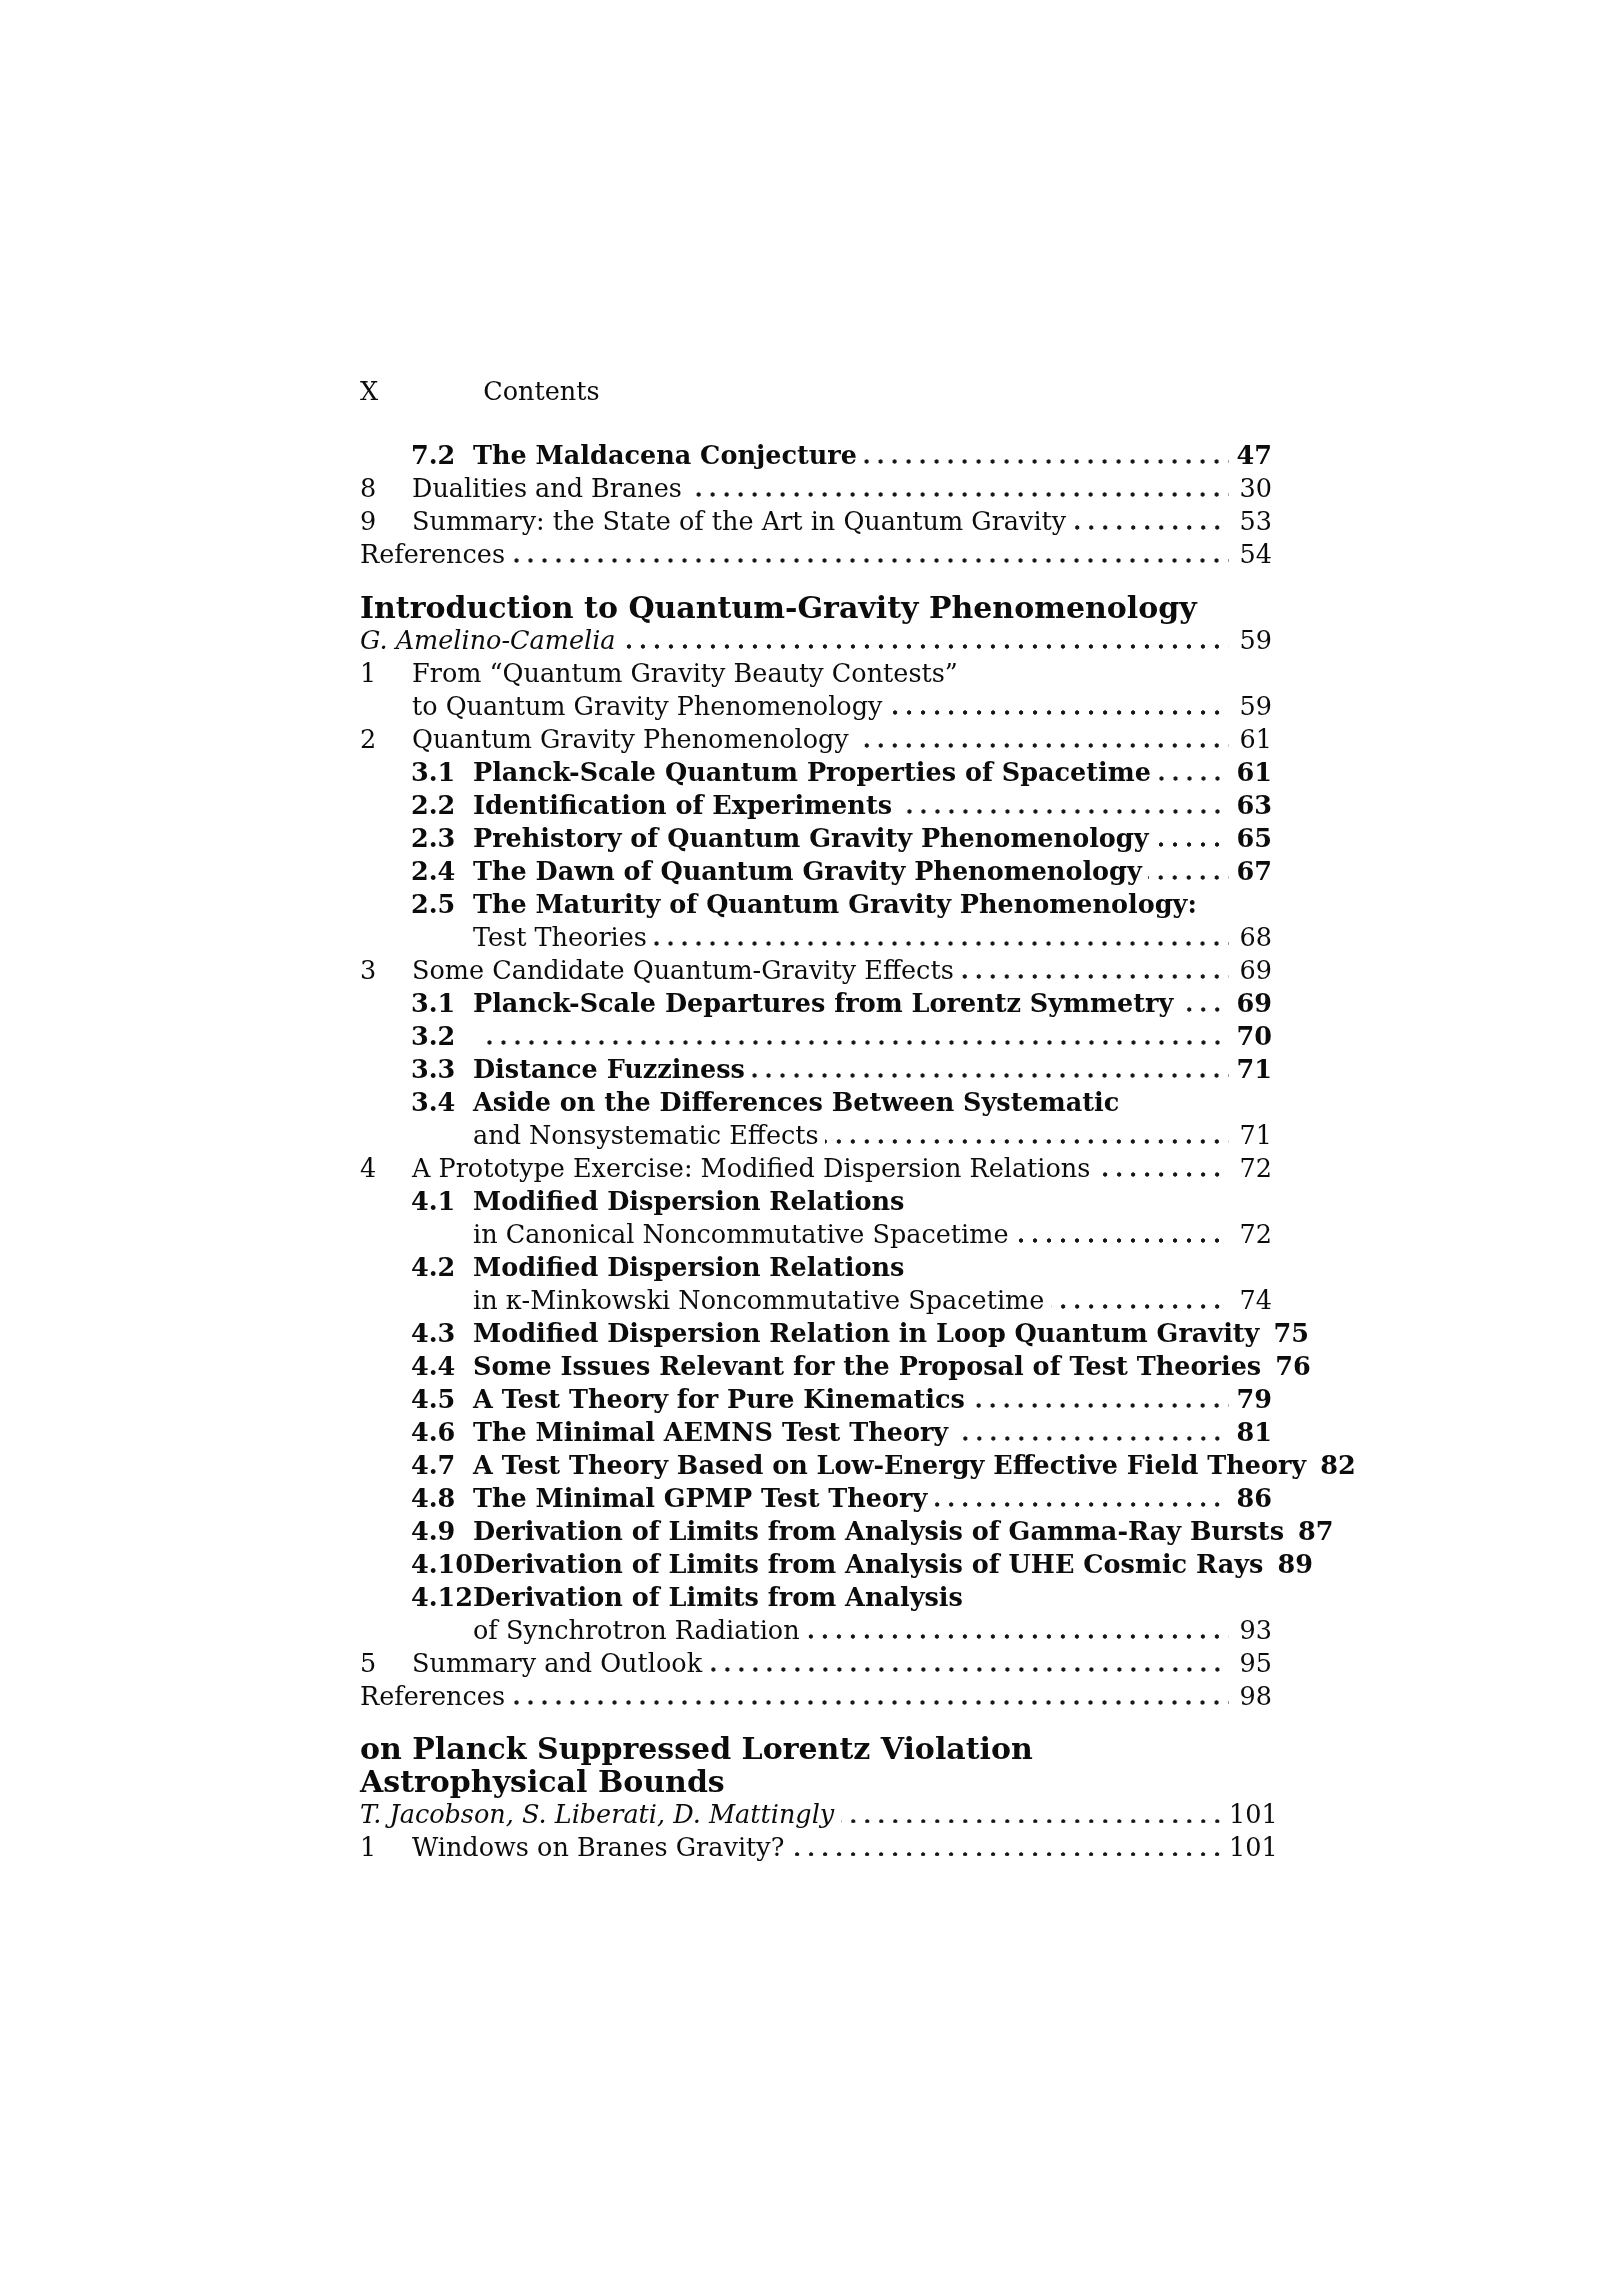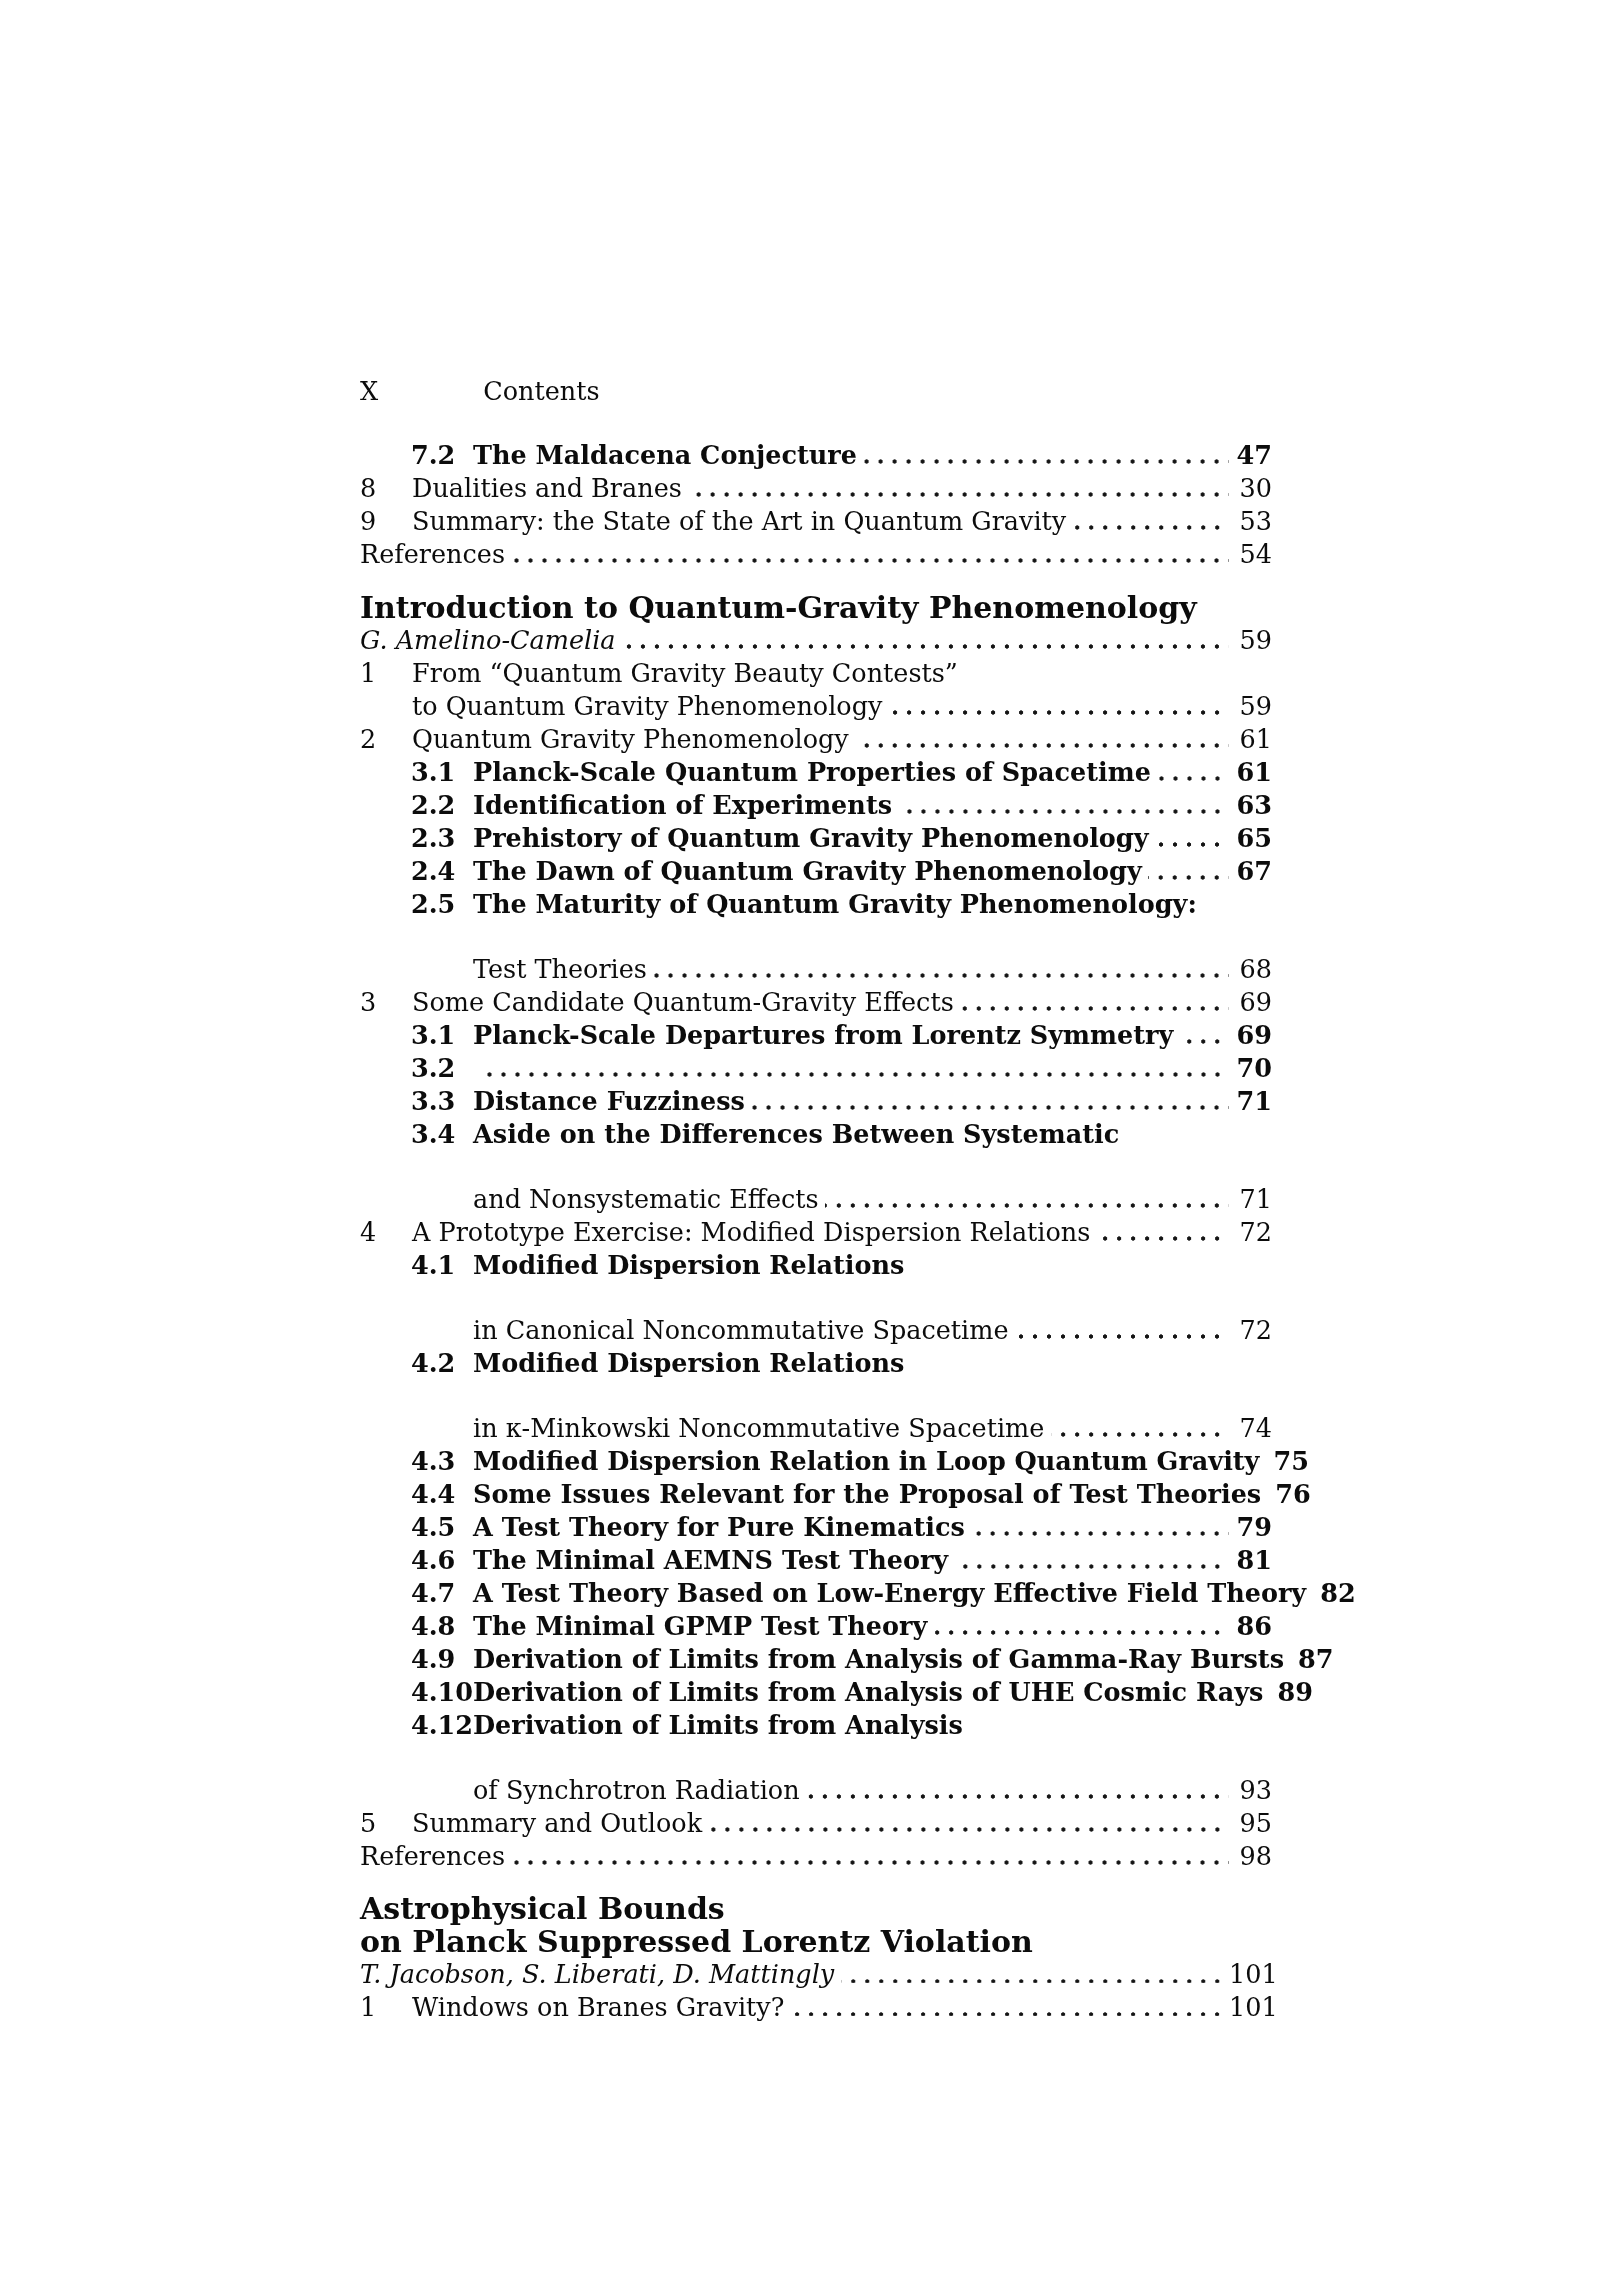--- a/index.html
+++ b/index.html
@@ -11,21 +11,21 @@
   .content{position:absolute;left:360px;top:375px;width:912px;}
   .pagehead{display:flex;align-items:baseline;line-height:33px;}
   .pagehead .htitle{margin-left:105px;}
   .toc{margin-top:31px;}
   .row{display:flex;align-items:baseline;line-height:33px;white-space:nowrap;}
   .num{flex:0 0 auto;}
   .k-l1 > .num{width:52px;}
   .k-l2{padding-left:51px;font-weight:bold;}
   .k-l2 > .num{width:62px;}
   .k-c1{padding-left:52px;}
-  .k-c2{padding-left:113px;margin-top:32px;}
+  .k-c2{padding-left:113px;}
   .k-h1{font-weight:700;font-size:30px;}
   .k-author > .title{font-style:italic;}
   .k-gap{height:19.6px;}
   .title{flex:0 1 auto;}
   .leader{
     flex:1 1 auto;min-width:0;align-self:baseline;height:4.6px;margin-left:6.5px;
     background-image:radial-gradient(circle at 2px 2.3px,#141414 1.7px,transparent 2.3px);
     background-size:14px 4.6px;background-repeat:repeat-x;background-position:right bottom;
   }
   .pnum{flex:0 0 auto;width:43px;text-align:right;}
@@ -239,24 +239,24 @@
           <span class="leader"></span>
           <span class="pnum">95</span>
         </div>
         <div class="row k-plain">
           <span class="title">References</span>
           <span class="leader"></span>
           <span class="pnum">98</span>
         </div>
         <div class="row k-gap"></div>
         <div class="row k-h1">
+          <span class="title">on Planck Suppressed Lorentz Violation</span>
+        </div>
+        <div class="row k-h1">
           <span class="title">Astrophysical Bounds</span>
-        </div>
-        <div class="row k-h1">
-          <span class="title">on Planck Suppressed Lorentz Violation</span>
         </div>
         <div class="row k-author">
           <span class="title">T. Jacobson, S. Liberati, D. Mattingly</span>
           <span class="leader"></span>
           <span class="pnum">101</span>
         </div>
         <div class="row k-l1">
           <span class="num">1</span>
           <span class="title">Windows on Branes Gravity?</span>
           <span class="leader"></span>

